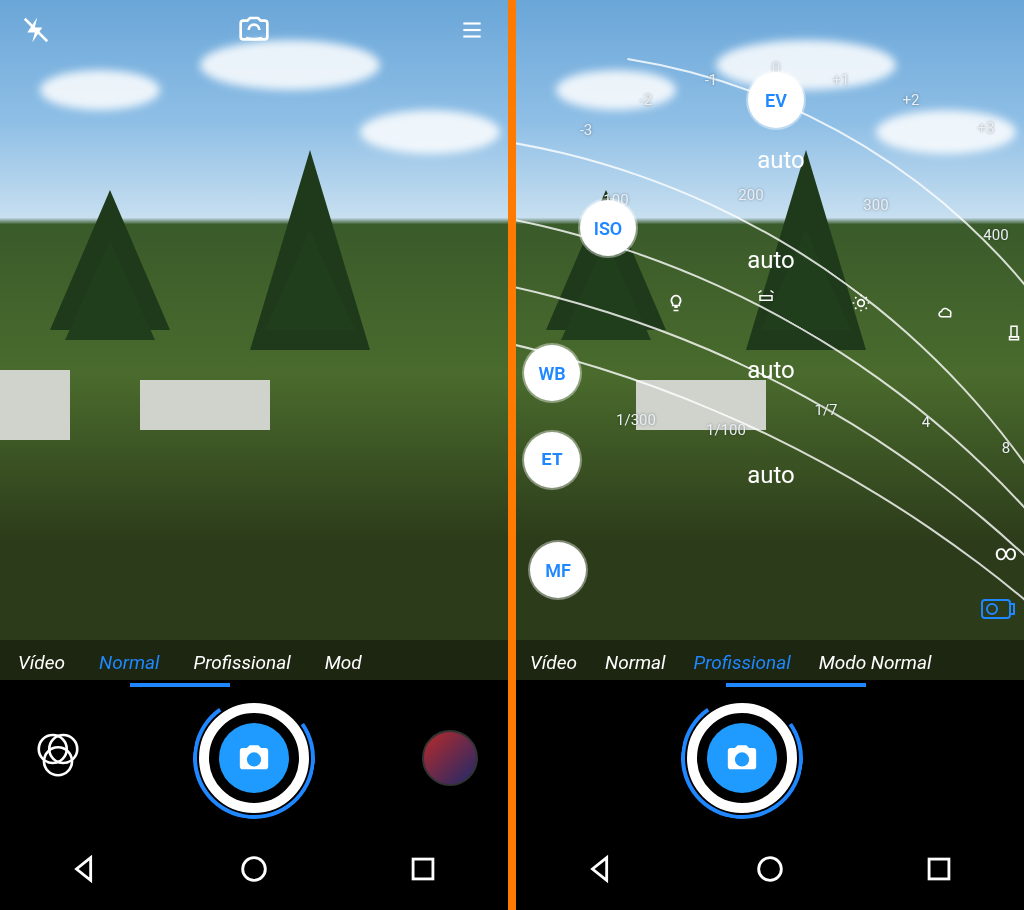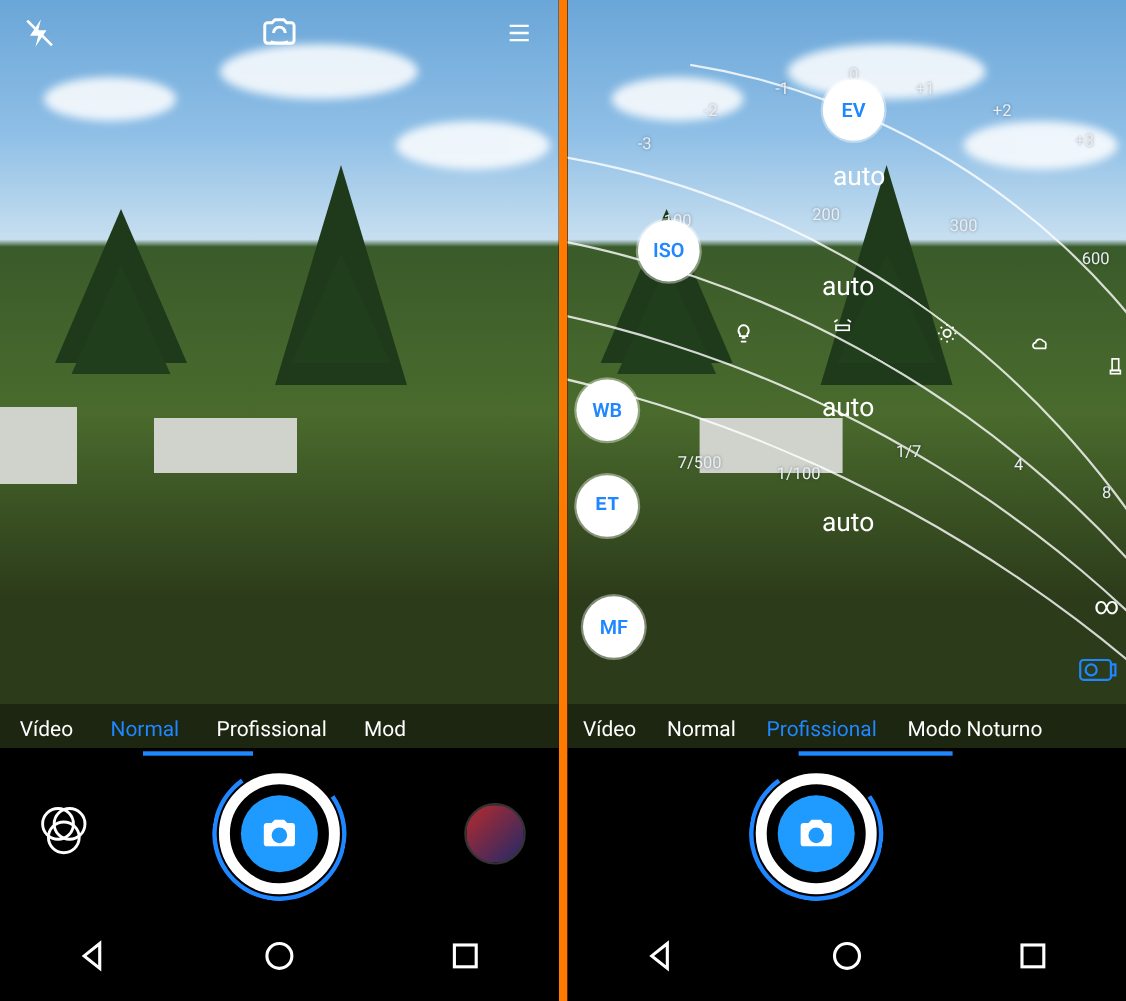--- a/index.html
+++ b/index.html
@@ -25,21 +25,21 @@
   .tree .cone2 { border-left:45px solid transparent; border-right:45px solid transparent; border-bottom:100px solid #213e1c; top:50px; }
   .building { position:absolute; background:#cfd3cc; }
 
   
   .topbar { position:absolute; top:8px; left:0; right:0; height:44px; display:flex; align-items:center; justify-content:space-between; padding:0 18px; color:#fff; }
   .icn { display:inline-flex; align-items:center; justify-content:center; width:36px; height:36px; }
 
   
   .modestrip { position:absolute; left:0; right:0; top:640px; height:44px;
     background:rgba(0,0,0,.35); display:flex; align-items:center; gap:34px;
-    padding:0 18px; color:#fff; font-size:19px; white-space:nowrap; overflow:hidden; }
+    padding:0 18px; color:#fff; font-size:19px; white-space:nowrap; overflow:hidden;font-style:italic; }
   .modestrip .mode.active { color:#1f87ff; }
   .mode-underline { position:absolute; left:0; right:0; top:683px; height:4px; background:#000; }
   .mode-underline .bar { position:absolute; height:4px; background:#1f87ff; }
 
   
   .bottombar { position:absolute; left:0; right:0; top:688px; height:140px; background:#000;
     display:flex; align-items:center; justify-content:space-between; padding:0 30px; }
   .shutter-wrap { position:relative; width:110px; height:110px; }
   .shutter-ring { position:absolute; inset:0; border-radius:50%; }
   .shutter-outer { border:10px solid #fff; }
@@ -186,21 +186,21 @@
         <span class="tick" style="left:325px; top:80px;">+1</span>
         <span class="tick" style="left:395px; top:100px;">+2</span>
         <span class="tick" style="left:470px; top:128px;">+3</span>
         <div class="dial" style="left:232px; top:72px;">EV</div>
         <span class="dial-val" style="left:265px; top:160px;">auto</span>
 
         <div class="arc" style="left:-940px; top:130px; width:1600px; height:1600px; transform:rotate(-54deg);"></div>
         <span class="tick" style="left:100px; top:200px;">100</span>
         <span class="tick" style="left:235px; top:195px;">200</span>
         <span class="tick" style="left:360px; top:205px;">300</span>
-        <span class="tick" style="left:480px; top:235px;">600</span>
+        <span class="tick" style="left:480px; top:235px;">400</span>
         <div class="dial" style="left:16px; top:200px;margin-left:48px;">ISO</div>
         <span class="dial-val" style="left:255px; top:260px;">auto</span>
 
         <div class="arc" style="left:-1140px; top:200px; width:1900px; height:1900px; transform:rotate(-60deg);"></div>
 
         <span class="tick" style="left:160px; top:305px;">
           <svg width="20" height="20" viewBox="0 0 24 24" fill="none" stroke="#fff" stroke-width="2">
               <path d="M9 21h6M10 17h4M12 3a6 6 0 0 0-4 10v2h8v-2a6 6 0 0 0-4-10z"></path>
             </svg>
         </span>
@@ -225,21 +225,21 @@
         <span class="tick" style="left:498px; top:335px;">
           <svg width="18" height="24" viewBox="0 0 24 24" fill="none" stroke="#fff" stroke-width="2">
               <rect x="8" y="3" width="8" height="14"></rect>
               <rect x="6" y="17" width="12" height="4"></rect>
             </svg>
         </span>
         <div class="dial" style="left:8px; top:320px;margin-top:25px;">WB</div>
         <span class="dial-val" style="left:255px; top:370px;">auto</span>
 
         <div class="arc" style="left:-1340px; top:260px; width:2200px; height:2200px; transform:rotate(-64deg);"></div>
-        <span class="tick" style="left:120px; top:420px;">7/500</span>
+        <span class="tick" style="left:120px; top:420px;">1/300</span>
         <span class="tick" style="left:210px; top:430px;">1/100</span>
         <span class="tick" style="left:310px; top:410px;">1/7</span>
         <span class="tick" style="left:410px; top:422px;">4</span>
         <span class="tick" style="left:490px; top:448px;">8</span>
         <div class="dial" style="left:8px; top:432px;font-family:Liberation Mono, monospace;">ET</div>
         <span class="dial-val" style="left:255px; top:475px;">auto</span>
 
         <div class="arc" style="left:-1540px; top:310px; width:2500px; height:2500px; transform:rotate(-67deg);"></div>
         <span class="inf" style="left:490px; top:552px;">∞</span>
         <div class="dial" style="left:14px; top:542px;">MF</div>
@@ -251,21 +251,21 @@
               <circle cx="12" cy="15" r="5"></circle>
           </svg>
         </span>
       </div>
     </div>
 
     <div class="modestrip">
       <span class="mode">Vídeo</span>
       <span class="mode">Normal</span>
       <span class="mode active">Profissional</span>
-      <span class="mode">Modo Noturno</span>
+      <span class="mode">Modo Normal</span>
     </div>
     <div class="mode-underline">
       <div class="bar" style="left:210px; width:140px;"></div>
     </div>
 
     <div class="bottombar">
       <span class="filters-btn"></span>
       <div class="shutter-wrap">
         <div class="shutter-arc"></div>
         <div class="shutter-ring shutter-outer"></div>

